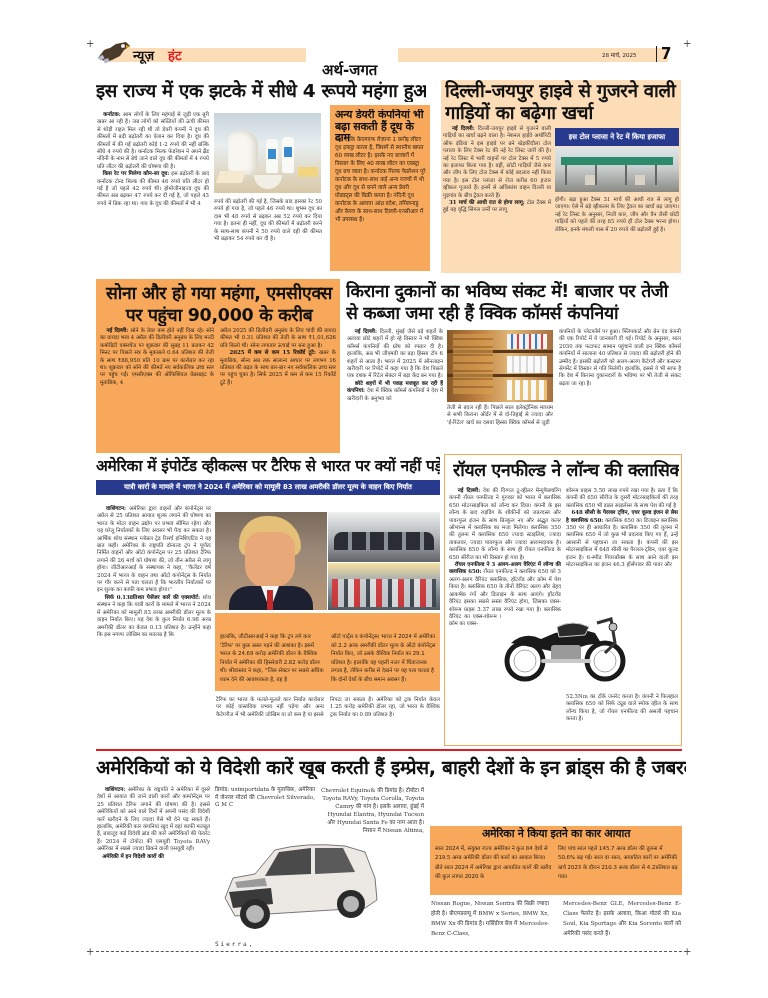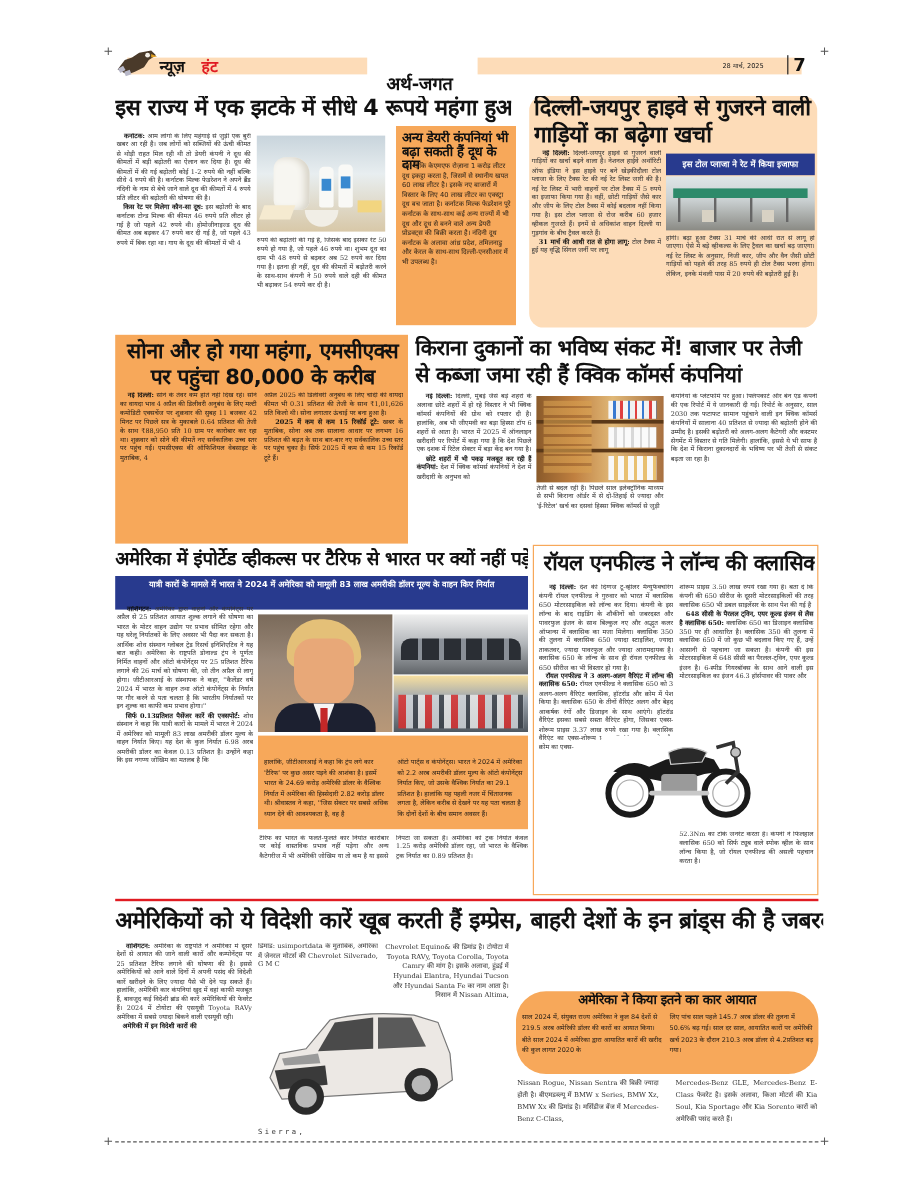--- a/index.html
+++ b/index.html
@@ -58,40 +58,40 @@
   <div class="abs" style="left:4px;top:58px;width:26px;height:12px;background:#f5ead0;transform:skewX(-20deg);"></div>
 </div>
 
 <div class="abs txt" style="left:214px;top:198px;width:108px;height:70px;">रुपये की बढ़ोतरी की गई है, जिसके बाद इसका रेट 50 रुपये हो गया है, जो पहले 46 रुपये था। शुभम दूध का दाम भी 48 रुपये से बढ़कर अब 52 रुपये कर दिया गया है। इतना ही नहीं, दूध की कीमतों में बढ़ोतरी करने के साथ-साथ कंपनी ने 50 रुपये वाले दही की कीमत भी बढ़ाकर 54 रुपये कर दी है।</div>
 
 <div class="abs box-orange" style="left:330px;top:105px;width:100px;height:166px;">
   <div class="abs head" style="left:5px;top:4px;width:92px;font-size:11px;line-height:11.5px;white-space:normal;">अन्य डेयरी कंपनियां भी बढ़ा सकती हैं दूध के दाम</div>
   <div class="abs txt" style="left:5px;top:30px;width:92px;height:130px;font-family:'DejaVu Sans',sans-serif;font-size:5.6px;line-height:8px;color:#2a2017;text-align:left;">बता दें कि केएमएफ रोज़ाना 1 करोड़ लीटर दूध इकट्ठा करता है, जिसमें से स्थानीय खपत 60 लाख लीटर है। इसके नए बाजारों में विस्तार के लिए 40 लाख लीटर का एक्स्ट्रा दूध बच जाता है। कर्नाटक मिल्क फेडरेशन पूरे कर्नाटक के साथ-साथ कई अन्य राज्यों में भी दूध और दूध से बनने वाले अन्य डेयरी प्रोडक्ट्स की बिक्री करता है। नंदिनी दूध कर्नाटक के अलावा आंध्र प्रदेश, तमिलनाडु और केरल के साथ-साथ दिल्ली-एनसीआर में भी उपलब्ध है।</div>
 </div>
 
-<div class="abs box-peach" style="left:441px;top:80px;width:240px;height:193px;border-radius:12px;">
+<div class="abs box-peach" style="left:441px;top:80px;width:240px;height:193px;">
   <div class="abs head" style="left:4px;top:0;width:234px;font-size:18.5px;line-height:22px;white-space:normal;font-weight:bold;">दिल्ली-जयपुर हाइवे से गुजरने वाली गाड़ियों का बढ़ेगा खर्चा</div>
   <div class="abs txt" style="left:2px;top:45px;width:108px;height:146px;">
     &nbsp;&nbsp;&nbsp;<b>नई दिल्ली:</b> <span>दिल्ली-जयपुर हाइवे से गुजरने वाली गाड़ियों का खर्चा बढ़ने वाला है। नेशनल हाईवे अथॉरिटी ऑफ इंडिया ने इस हाइवे पर बने खेड़कीदौला टोल प्लाजा के लिए टैक्स रेट की नई रेट लिस्ट जारी की है। नई रेट लिस्ट में भारी वाहनों पर टोल टैक्स में 5 रुपये का इजाफा किया गया है। वहीं, छोटी गाड़ियों जैसे कार और जीप के लिए टोल टैक्स में कोई बदलाव नहीं किया गया है। इस टोल प्लाजा से रोज करीब 60 हजार व्हीकल गुजरते हैं। इनमें से अधिकांश वाहन दिल्ली या गुड़गांव के बीच ट्रैवल करते हैं।</span><br>&nbsp;&nbsp;&nbsp;<b>31 मार्च की आधी रात से होगा लागू:</b> <span>टोल टैक्स में हुई यह वृद्धि सिंगल जर्नी पर लागू</span>
   </div>
   <div class="abs" style="left:114px;top:48px;width:124px;height:18px;background:#283a8e;color:#fff;font-size:7px;font-weight:bold;text-align:center;line-height:18px;white-space:nowrap;overflow:hidden;">इस टोल प्लाजा ने रेट में किया इजाफा</div>
   <div class="img" style="left:114px;top:67px;width:124px;height:45px;background:linear-gradient(180deg,#dfe6e8 0%,#c9cfd0 45%,#8a8a84 100%);">
     <div class="abs" style="left:6px;top:10px;width:112px;height:8px;background:#2d8a6a;"></div>
     <div class="abs" style="left:10px;top:18px;width:2px;height:20px;background:#666;"></div>
     <div class="abs" style="left:40px;top:18px;width:2px;height:20px;background:#666;"></div>
     <div class="abs" style="left:70px;top:18px;width:2px;height:20px;background:#666;"></div>
     <div class="abs" style="left:100px;top:18px;width:2px;height:20px;background:#666;"></div>
     <div class="abs" style="left:30px;top:28px;width:10px;height:10px;background:#d8d2c4;"></div>
     <div class="abs" style="left:80px;top:28px;width:10px;height:10px;background:#d8d2c4;"></div>
   </div>
   <div class="abs txt" style="left:114px;top:116px;width:124px;height:75px;">होगी। बढ़ा हुआ टैक्स 31 मार्च की आधी रात से लागू हो जाएगा। ऐसे में बड़े व्हीकल्स के लिए ट्रैवल का खर्चा बढ़ जाएगा। नई रेट लिस्ट के अनुसार, निजी कार, जीप और वैन जैसी छोटी गाड़ियों को पहले की तरह 85 रुपये ही टोल टैक्स भरना होगा। लेकिन, इनके मंथली पास में 20 रुपये की बढ़ोतरी हुई है।</div>
 </div>
 
 <div class="abs box-orange" style="left:96px;top:279px;width:244px;height:174px;">
-  <div class="abs head" style="left:4px;top:3px;width:238px;font-size:17.5px;line-height:22px;white-space:normal;text-align:center;">सोना और हो गया महंगा, एमसीएक्स पर पहुंचा 80,000 के करीब</div>
+  <div class="abs head" style="left:4px;top:3px;width:238px;font-size:17.5px;line-height:22px;white-space:normal;text-align:center;">सोना और हो गया महंगा, एमसीएक्स पर पहुंचा 90,000 के करीब</div>
   <div class="abs txt" style="left:4px;top:48px;width:114px;height:124px;color:#2a2017;">
     &nbsp;&nbsp;&nbsp;<b>नई दिल्ली:</b> <span>सोने के तेवर कम होते नहीं दिख रहे। सोने का वायदा भाव 4 अप्रैल की डिलीवरी अनुबंध के लिए मल्टी कमोडिटी एक्सचेंज पर शुक्रवार की सुबह 11 बजकर 42 मिनट पर पिछले सत्र के मुकाबले 0.64 प्रतिशत की तेजी के साथ ₹88,950 प्रति 10 ग्राम पर कारोबार कर रहा था। शुक्रवार को सोने की कीमतें नए सर्वकालिक उच्च स्तर पर पहुंच गईं। एमसीएक्स की ऑफिशियल वेबसाइट के मुताबिक, 4</span>
   </div>
   <div class="abs txt" style="left:124px;top:48px;width:116px;height:124px;color:#2a2017;">
     <span>अप्रैल 2025 की डिलीवरी अनुबंध के लिए चांदी की वायदा कीमत भी 0.31 प्रतिशत की तेजी के साथ ₹1,01,626 प्रति किलो थी। सोना लगातार ऊंचाई पर बना हुआ है।</span><br>&nbsp;&nbsp;&nbsp;<b>2025 में कम से कम 15 रिकॉर्ड टूटे:</b> <span>खबर के मुताबिक, सोना अब तक सालाना आधार पर लगभग 16 प्रतिशत की बढ़त के साथ बार-बार नए सर्वकालिक उच्च स्तर पर पहुंच चुका है। सिर्फ 2025 में कम से कम 15 रिकॉर्ड टूटे हैं।</span>
   </div>
 </div>
 
 <div class="abs head" style="left:346px;top:280px;width:336px;font-size:17.5px;line-height:22px;white-space:normal;">किराना दुकानों का भविष्य संकट में! बाजार पर तेजी से कब्जा जमा रही हैं क्विक कॉमर्स कंपनियां</div>
 <div class="abs txt" style="left:347px;top:328px;width:96px;height:124px;">
@@ -102,21 +102,21 @@
   <div class="abs" style="left:0;top:44px;width:106px;height:3px;background:#5a3818;"></div>
   <div class="abs" style="left:60px;top:4px;width:40px;height:15px;background:repeating-linear-gradient(90deg,#f5f5f5 0 4px,#3a7ad0 4px 6px,#f0f0f0 6px 10px,#e04040 10px 12px);"></div>
   <div class="abs" style="left:60px;top:26px;width:40px;height:17px;background:repeating-linear-gradient(90deg,#fafafa 0 5px,#d8d8d8 5px 7px);"></div>
   <div class="abs" style="left:60px;top:50px;width:40px;height:20px;background:repeating-linear-gradient(90deg,#f8f8f8 0 5px,#e8c070 5px 8px);"></div>
   <div class="abs" style="left:6px;top:4px;width:40px;height:60px;background:repeating-linear-gradient(0deg,#d8a050 0 6px,#a06830 6px 8px);opacity:0.6;"></div>
 </div>
 <div class="abs txt" style="left:447px;top:404px;width:106px;height:48px;">तेजी से बदल रही हैं। पिछले साल इलेक्ट्रॉनिक माध्यम से सभी किराना ऑर्डर में से दो-तिहाई से ज्यादा और 'ई-रिटेल' खर्च का दसवां हिस्सा क्विक कॉमर्स से जुड़ी</div>
 <div class="abs txt" style="left:559px;top:328px;width:122px;height:124px;">कंपनियों के प्लेटफॉर्म पर हुआ। फ्लिपकार्ट और बेन एंड कंपनी की एक रिपोर्ट में ये जानकारी दी गई। रिपोर्ट के अनुसार, साल 2030 तक फटाफट सामान पहुंचाने वाली इन क्विक कॉमर्स कंपनियों में सालाना 40 प्रतिशत से ज्यादा की बढ़ोतरी होने की उम्मीद है। इसकी बढ़ोतरी को अलग-अलग कैटेगरी और कस्टमर सेगमेंट में विस्तार से गति मिलेगी। हालांकि, इससे ये भी साफ है कि देश में किराना दुकानदारों के भविष्य पर भी तेजी से संकट बढ़ता जा रहा है।</div>
 
 <div class="abs head" style="left:96px;top:456px;width:344px;font-size:15.5px;line-height:20px;">अमेरिका में इंपोर्टेड व्हीकल्स पर टैरिफ से भारत पर क्यों नहीं पड़ेगा असर</div>
-<div class="abs" style="left:96px;top:480px;width:344px;height:28px;background:#283a8e;color:#fff;font-size:6.8px;font-weight:bold;line-height:15px;text-align:center;white-space:nowrap;overflow:hidden;">यात्री कारों के मामले में भारत ने 2024 में अमेरिका को मामूली 83 लाख अमरीकी डॉलर मूल्य के वाहन किए निर्यात</div>
+<div class="abs" style="left:96px;top:480px;width:344px;height:15px;background:#283a8e;color:#fff;font-size:6.8px;font-weight:bold;line-height:15px;text-align:center;white-space:nowrap;overflow:hidden;">यात्री कारों के मामले में भारत ने 2024 में अमेरिका को मामूली 83 लाख अमरीकी डॉलर मूल्य के वाहन किए निर्यात</div>
 
 <div class="abs txt" style="left:97px;top:505px;width:114px;height:196px;">
   &nbsp;&nbsp;&nbsp;<b>वाशिंगटन:</b> <span>अमेरिका द्वारा वाहनों और कंपोनेंट्स पर अप्रैल से 25 प्रतिशत आयात शुल्क लगाने की घोषणा का भारत के मोटर वाहन उद्योग पर प्रभाव सीमित रहेगा और यह घरेलू निर्यातकों के लिए अवसर भी पैदा कर सकता है। आर्थिक शोध संस्थान ग्लोबल ट्रेड रिसर्च इनिशिएटिव ने यह बात कही। अमेरिका के राष्ट्रपति डोनाल्ड ट्रंप ने पूर्णतः निर्मित वाहनों और ऑटो कंपोनेंट्स पर 25 प्रतिशत टैरिफ लगाने की 26 मार्च को घोषणा की, जो तीन अप्रैल से लागू होगा। जीटीआरआई के संस्थापक ने कहा, ''कैलेंडर वर्ष 2024 में भारत के वाहन तथा ऑटो कंपोनेंट्स के निर्यात पर गौर करने से पता चलता है कि भारतीय निर्यातकों पर इन शुल्क का काफी कम प्रभाव होगा।''</span><br>&nbsp;&nbsp;&nbsp;<b>सिर्फ 0.13प्रतिशत पैसेंजर कारें की एक्सपोर्ट:</b> <span>शोध संस्थान ने कहा कि यात्री कारों के मामले में भारत ने 2024 में अमेरिका को मामूली 83 लाख अमरीकी डॉलर मूल्य के वाहन निर्यात किए। यह देश के कुल निर्यात 6.98 अरब अमरीकी डॉलर का केवल 0.13 प्रतिशत है। उन्होंने कहा कि इस नगण्य जोखिम का मतलब है कि</span>
 </div>
 <div class="abs txt" style="left:97px;top:700px;width:114px;height:46px;"></div>
 
 <div class="img" style="left:215px;top:512px;width:112px;height:98px;background:linear-gradient(180deg,#7a6a5a 0%,#9a8878 40%,#b89878 100%);">
   <div class="abs" style="left:24px;top:4px;width:62px;height:40px;background:#e4c078;border-radius:30px 34px 10px 10px;"></div>
   <div class="abs" style="left:30px;top:20px;width:50px;height:56px;background:#e8a878;border-radius:16px 16px 22px 22px;"></div>
   <div class="abs" style="left:14px;top:74px;width:84px;height:26px;background:#1c2030;border-radius:20px 20px 0 0;"></div>
@@ -179,21 +179,21 @@
   <path d="M64 14 L96 10 L96 36 L50 38 Z" fill="#4a4a4a"></path>
   <path d="M100 10 L128 10 L140 34 L100 36 Z" fill="#5a5a5a"></path>
   <path d="M14 54 L56 50 L58 66 L18 70 Z" fill="#3a3a3a"></path>
   <path d="M20 44 L50 40 L52 48 L22 50 Z" fill="#9a9a9a"></path>
   <circle cx="40" cy="76" r="15" fill="#2a2a2a"></circle>
   <circle cx="40" cy="76" r="9" fill="#b8b8b8"></circle>
   <circle cx="136" cy="66" r="14" fill="#2a2a2a"></circle>
   <circle cx="136" cy="66" r="8" fill="#b8b8b8"></circle>
 </svg>
 
-<div class="abs box-orange" style="left:430px;top:826px;width:252px;height:69px;border-radius:25px;">
+<div class="abs box-orange" style="left:430px;top:826px;width:252px;height:69px;">
   <div class="abs head" style="left:0;top:1px;width:252px;font-size:11px;line-height:13px;text-align:center;">अमेरिका ने किया इतने का कार आयात</div>
   <div class="abs txt" style="left:5px;top:18px;width:118px;height:50px;font-family:'DejaVu Sans',sans-serif;font-size:5.4px;line-height:9.4px;color:#2a2017;text-align:left;">साल 2024 में, संयुक्त राज्य अमेरिका ने कुल 84 देशों से 219.5 अरब अमेरिकी डॉलर की कारों का आयात किया। बीते साल 2024 में अमेरिका द्वारा आयातित कारों की खरीद की कुल लागत 2020 के</div>
   <div class="abs txt" style="left:128px;top:18px;width:120px;height:50px;font-family:'DejaVu Sans',sans-serif;font-size:5.4px;line-height:9.4px;color:#2a2017;text-align:left;">लिए पांच साल पहले 145.7 अरब डॉलर की तुलना में 50.6% बढ़ गई। साल दर साल, आयातित कारों पर अमेरिकी खर्च 2023 के दौरान 210.3 अरब डॉलर से 4.2प्रतिशत बढ़ गया।</div>
 </div>
 
 <div class="abs txt" style="left:431px;top:898px;width:118px;height:52px;font-size:5.6px;line-height:10px;">Nissan Rogue, Nissan Sentra की बिक्री ज्यादा होती है। बीएमडब्ल्यू में BMW x Series, BMW Xz, BMW Xx की डिमांड है। मर्सिडीज बेंज में Mercedes-Benz C-Class,</div>
 <div class="abs txt" style="left:563px;top:898px;width:118px;height:52px;font-size:5.6px;line-height:10px;">Mercedes-Benz GLE, Mercedes-Benz E-Class फेवरेट है। इसके अलावा, किआ मोटर्स की Kia Soul, Kia Sportage और Kia Sorento कारों को अमेरिकी पसंद करते हैं।</div>
 
 <div class="abs" style="left:96px;top:951px;width:586px;height:0;border-top:1px dashed #555;"></div>
 

